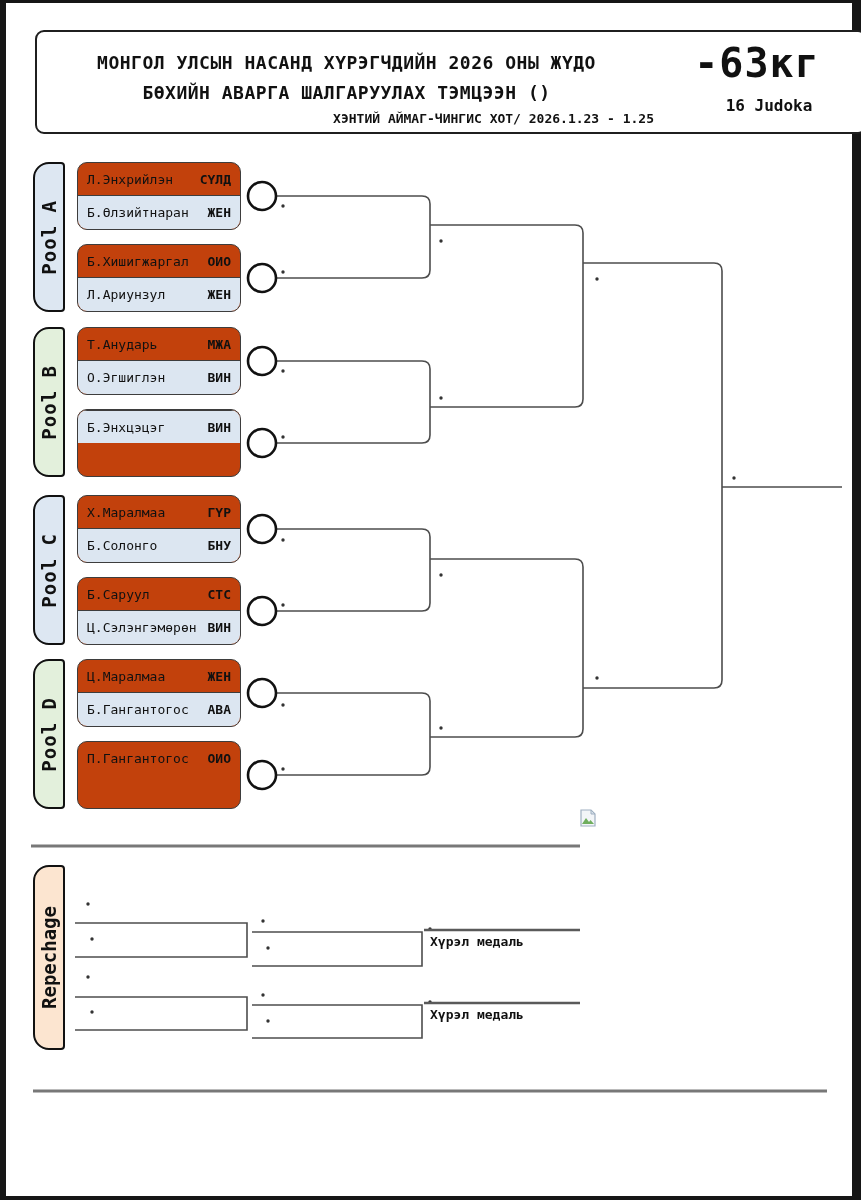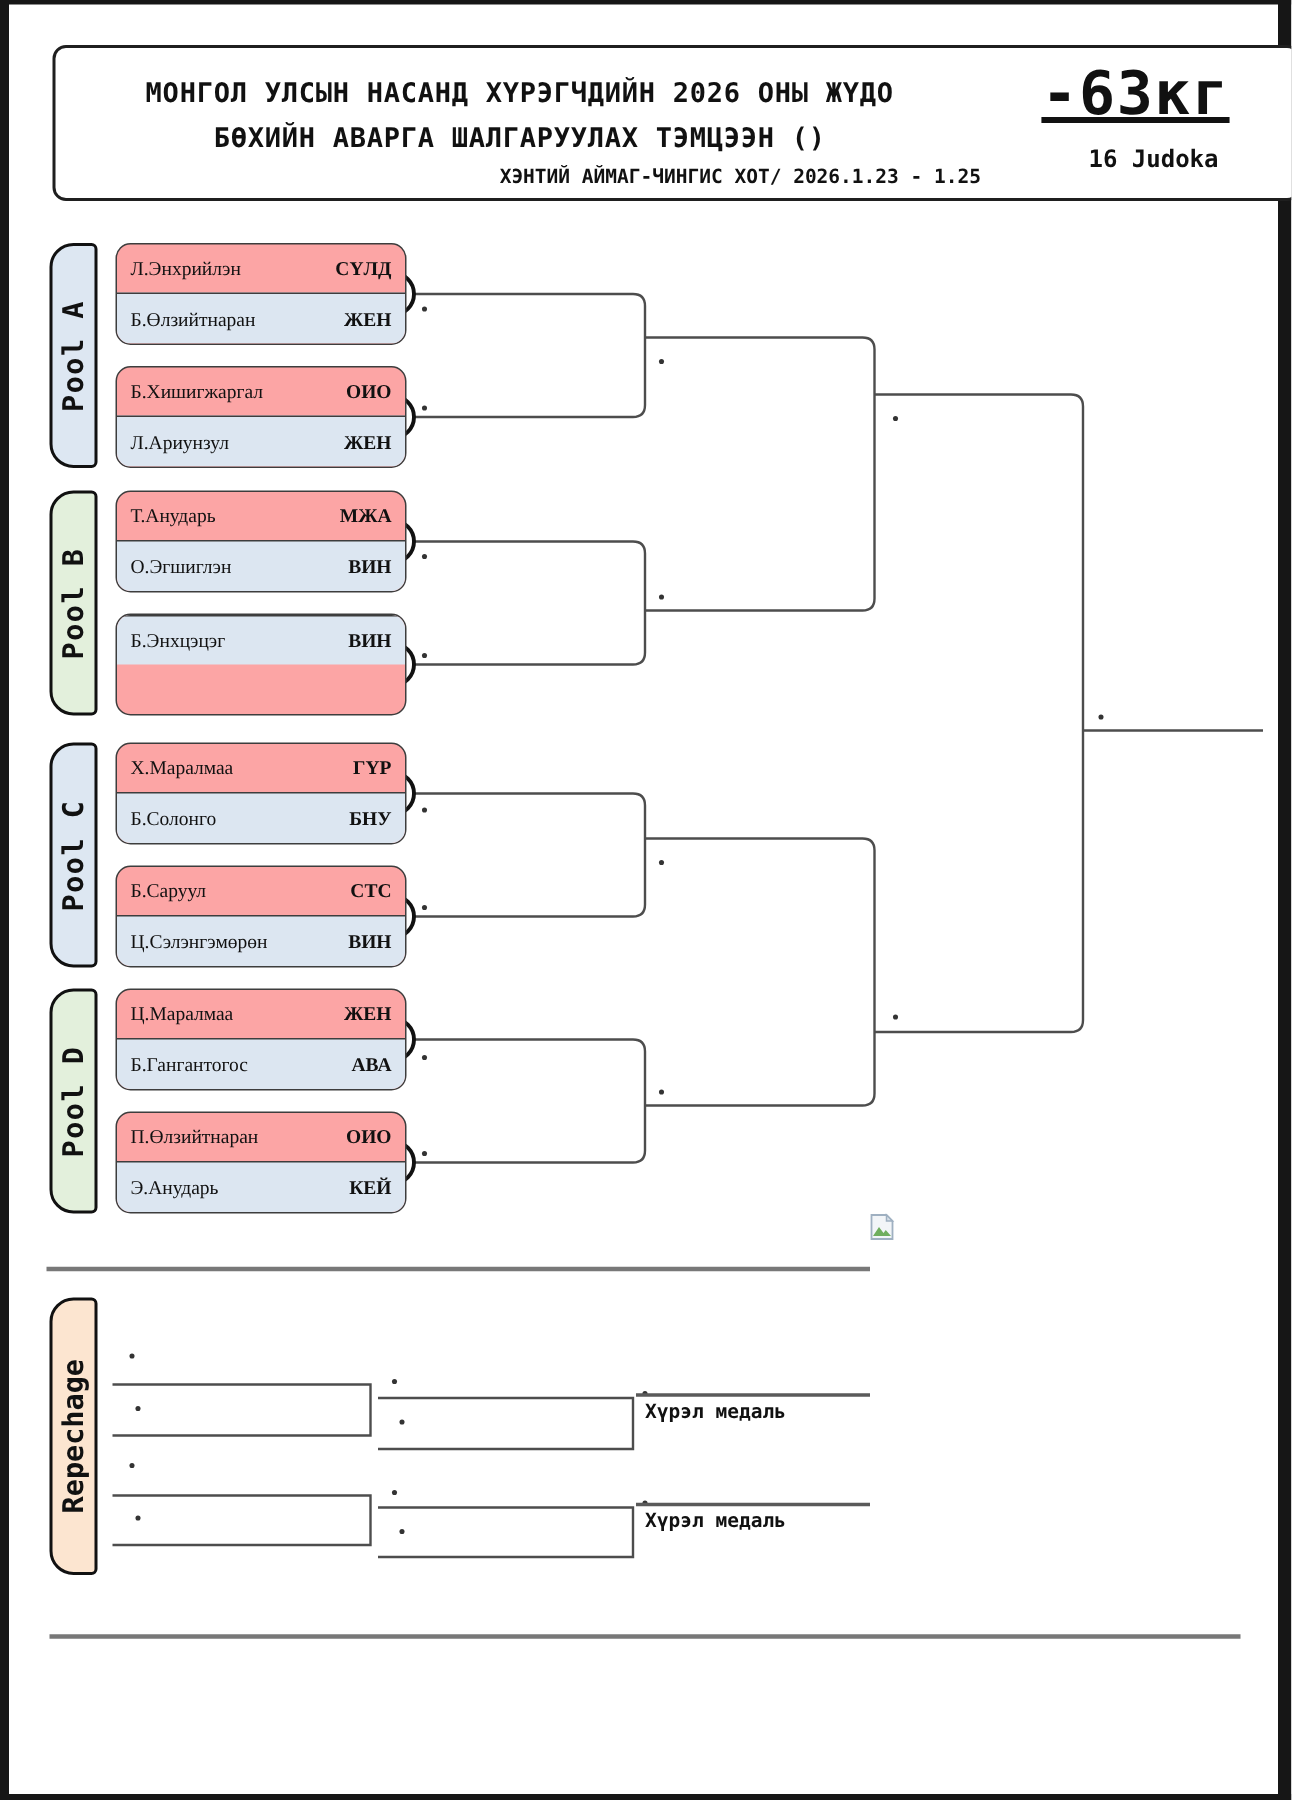--- a/index.html
+++ b/index.html
@@ -20,21 +20,21 @@
   
   .header-box{
     position:absolute;left:35px;top:30px;width:832px;height:104px;
     border:2px solid #1f1f1f;border-radius:9px;background:#fff;box-sizing:border-box;
   }
   .titles{position:absolute;left:2px;top:0;width:615px;height:100%;text-align:center;}
   .title-1{position:absolute;left:0;top:20px;width:100%;font-size:18px;font-weight:bold;letter-spacing:.5px;white-space:nowrap;}
   .title-2{position:absolute;left:0;top:50px;width:100%;font-size:18px;font-weight:bold;letter-spacing:.5px;white-space:nowrap;}
   .subtitle{position:absolute;left:0;top:79px;width:100%;font-size:13px;font-weight:bold;white-space:nowrap;text-align:right;}
   .weight-block{position:absolute;left:640px;top:0;width:160px;height:100%;text-align:center;}
-  .weight{position:absolute;left:0;top:8px;width:100%;font-size:40px;font-weight:bold;letter-spacing:1px;text-decoration:underline;}
+  .weight{position:absolute;left:0;top:8px;width:100%;font-size:40px;font-weight:bold;letter-spacing:1px;}
   .judoka{position:absolute;left:12px;top:64px;width:100%;font-size:16px;font-weight:bold;}
 
   
   .pool-label{
     position:absolute;left:33px;width:32px;height:150px;
     border:2px solid #111;border-radius:16px 4px 4px 16px;box-sizing:border-box;
     display:flex;align-items:center;justify-content:center;
   }
   .pool-label span{
     writing-mode:vertical-rl;transform:rotate(180deg);
@@ -47,23 +47,23 @@
     border:2px solid #111;border-radius:16px 4px 4px 16px;box-sizing:border-box;
     background:#fce5d0;display:flex;align-items:center;justify-content:center;
   }
   .repechage-label span{
     writing-mode:vertical-rl;transform:rotate(180deg);
     font-size:19px;font-weight:bold;white-space:nowrap;
   }
 
   
   .match{
-    position:absolute;left:77px;width:194px;height:68px;
+    position:absolute;left:77px;width:164px;height:68px;
     border:1.6px solid #3d3d3d;border-radius:10px;box-sizing:border-box;
-    background:#fca5a5;overflow:hidden;font-family:Liberation Serif, serif;
+    background:#c2410c;overflow:hidden;
   }
   .row{
     height:32.4px;display:flex;align-items:center;justify-content:space-between;
     padding:0 9px;font-size:13px;white-space:nowrap;
   }
   .row .club{font-weight:bold;}
   .row.bot{background:#dce6f1;border-top:1.5px solid #3d3d3d;text-align:center;}
 
   .bronze-label{
     position:absolute;left:430px;width:160px;
@@ -238,26 +238,22 @@
         <span class="name">Ц.Маралмаа</span>
         <span class="club">ЖЕН</span>
       </div>
     <div class="row bot">
         <span class="name">Б.Гангантогос</span>
         <span class="club">АВА</span>
       </div>
   </div>
   <div class="match" style="top:741px">
     <div class="row top">
-        <span class="name">П.Өлзийтнаран</span>
+        <span class="name">П.Гангантогос</span>
         <span class="club">ОИО</span>
-      </div>
-    <div class="row bot">
-        <span class="name">Э.Анударь</span>
-        <span class="club">КЕЙ</span>
       </div>
   </div>
 
   <div class="repechage-label">
       <span>Repechage</span>
     </div>
   <div class="bronze-label" style="top:934px">Хүрэл медаль</div>
   <div class="bronze-label" style="top:1007px">Хүрэл медаль</div>
 
   <svg class="broken-img" viewBox="0 0 20 20">

